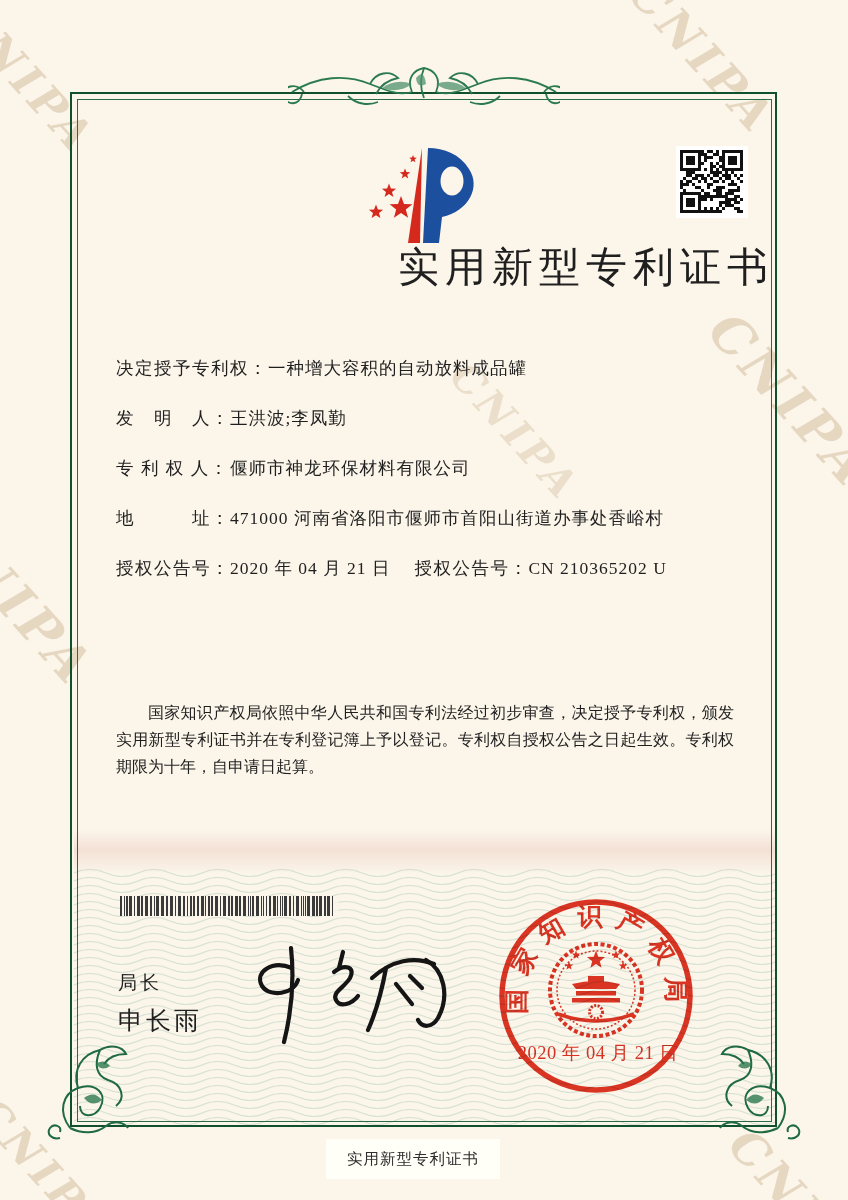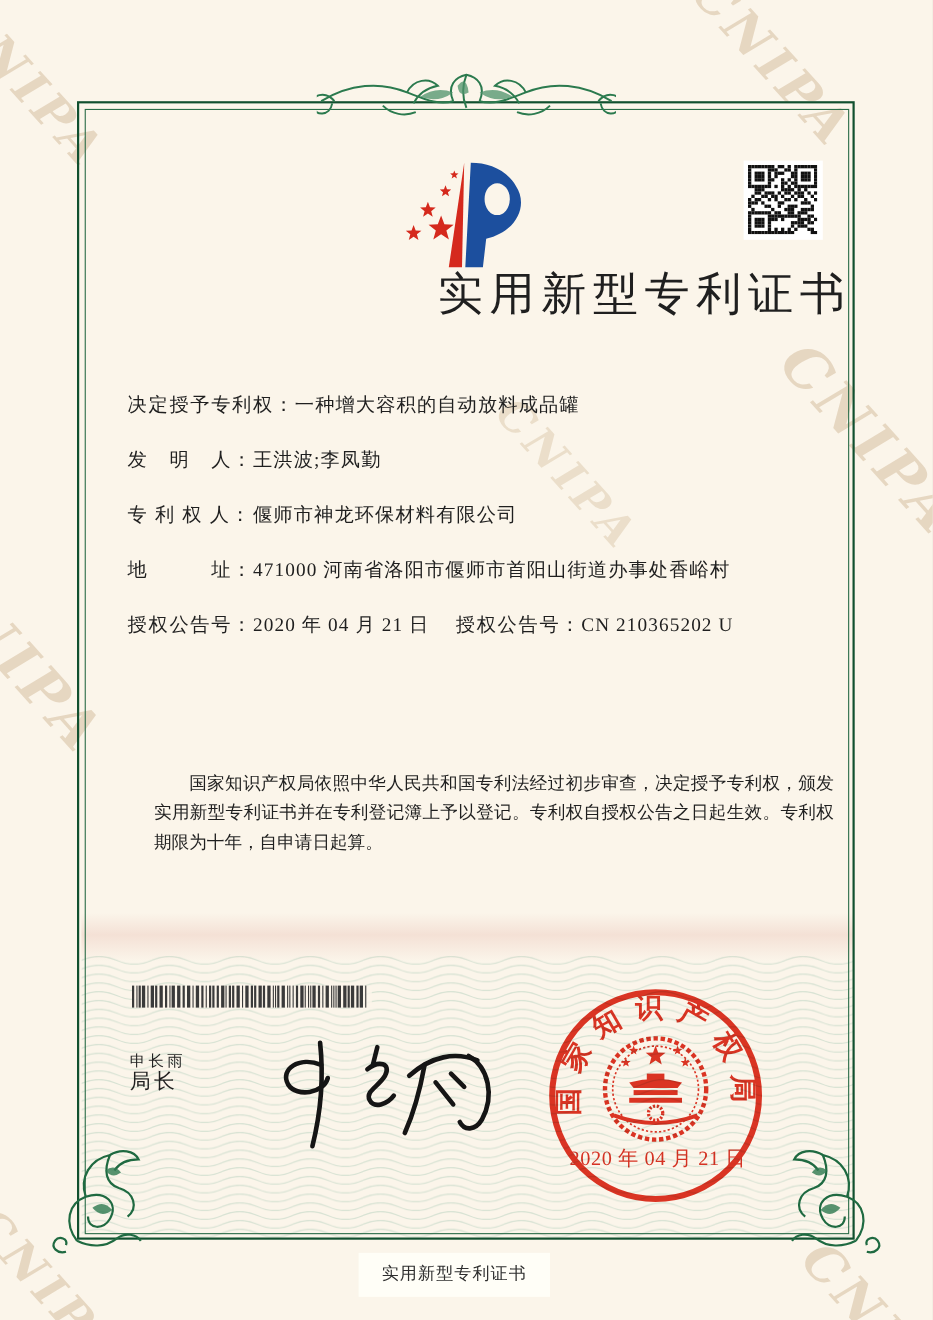--- a/index.html
+++ b/index.html
@@ -42,31 +42,31 @@
     text-align:right;font-size:41px;font-weight:400;letter-spacing:6px;}
   
   .fields{position:absolute;left:116px;top:356px;width:620px;z-index:5;
     font-size:17.5px;line-height:24px;}
   .frow{margin-bottom:26px;white-space:nowrap;}
   .flabel{display:inline-block;min-width:114px;letter-spacing:1.5px;}
   .fvalue{letter-spacing:1px;}
   .flabel.second{min-width:0;margin-left:24px;}
   
   .bodytext{position:absolute;left:116px;top:699px;width:618px;z-index:5;
-    font-size:16px;line-height:27px;text-align:justify;margin-left:24px;}
+    font-size:16px;line-height:27px;text-align:justify;}
   .bodytext p{margin:0;text-indent:2em;}
   
   .barcode{position:absolute;left:120px;top:896px;width:218px;height:20px;z-index:5;
     background:rgba(251,245,234,.85);}
   .barcode i{position:absolute;top:0;height:100%;background:#3a3a3a;display:block;}
   
   .director-label{position:absolute;left:118px;top:970px;z-index:5;
     font-family:"Liberation Sans","DejaVu Sans",sans-serif;font-size:19px;letter-spacing:3px;}
-  .director-name{position:absolute;left:118px;top:956px;z-index:5;
-    font-family:"Liberation Sans","DejaVu Sans",sans-serif;font-size:14px;letter-spacing:3px;}
+  .director-name{position:absolute;left:118px;top:1004px;z-index:5;
+    font-family:"Liberation Sans","DejaVu Sans",sans-serif;font-size:25px;letter-spacing:3px;}
   .signature{position:absolute;left:246px;top:938px;z-index:5;}
   .signature path{stroke:#151515;stroke-width:4.2;fill:none;stroke-linecap:round;stroke-linejoin:round;}
   
   .seal{position:absolute;left:494px;top:894px;z-index:6;mix-blend-mode:multiply;opacity:.95;}
   
   .page-number{position:absolute;left:74px;top:1095px;width:700px;z-index:5;
     text-align:center;font-size:15px;letter-spacing:2px;}
   .footer-note{position:absolute;left:326px;top:1139px;width:174px;height:40px;z-index:5;
     background:#fffef7;text-align:center;line-height:40px;font-size:15.5px;
     letter-spacing:1px;color:#2e2e2e;}

